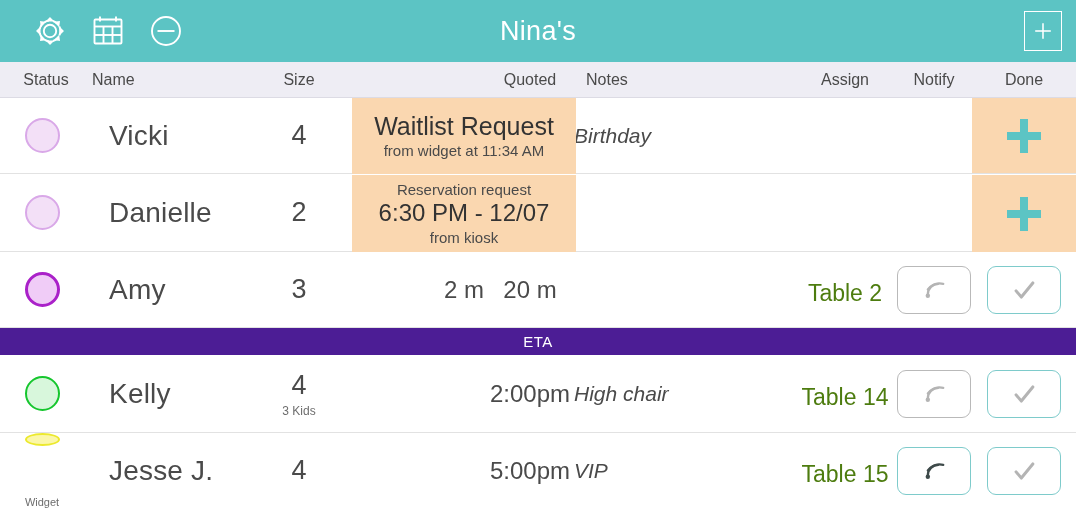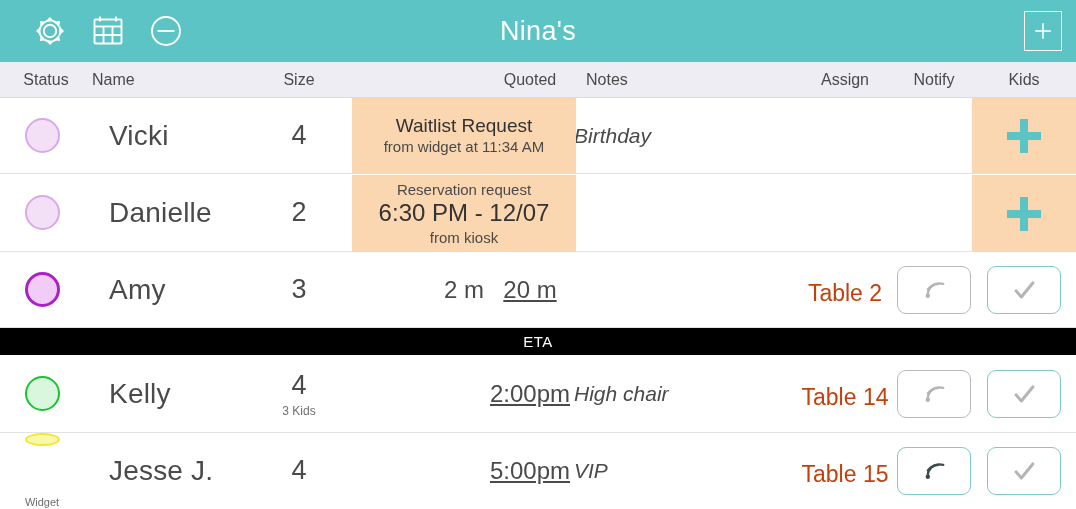--- a/index.html
+++ b/index.html
@@ -154,29 +154,29 @@
   .c-size { left: 244px; width: 110px; align-items: center; }
   .size-txt { font-size: 27px; color: #4a4a4a; }
   .size-sub { font-size: 12px; color: #6d6d6d; margin-top: 3px; }
 
   
   .c-wait { left: 352px; width: 224px; align-items: center; }
   .wait-txt { font-size: 24px; color: #4a4a4a; }
 
   
   .c-quoted { left: 450px; width: 160px; align-items: center; }
-  .quoted-txt { font-size: 24px; color: #4a4a4a; text-decoration: underline; }
+  .quoted-txt { font-size: 24px; color: #4a4a4a; }
 
   
   .c-notes { left: 574px; width: 300px; align-items: flex-start; font-style: italic; }
   .notes-txt { font-size: 21px; color: #4a4a4a; }
 
   
   .c-assign { left: 770px; width: 150px; align-items: center; }
-  .assign-txt { font-size: 23px; color: #c2410c; margin-top: 8px; }
+  .assign-txt { font-size: 23px; color: #4d7c0f; margin-top: 8px; }
 
   
   .c-notify { left: 900px; width: 68px; align-items: center; }
   
   .c-done { left: 985px; width: 78px; align-items: center; }
 
   .sqbtn {
     width: 74px;
     height: 48px;
     border-radius: 9px;
@@ -193,21 +193,21 @@
   
   .peach-block {
     position: absolute;
     background: #fad7b0;
     display: flex;
     flex-direction: column;
     align-items: center;
     justify-content: center;
     box-sizing: border-box;
   }
-  .peach-main { font-size: 19px; color: #333333; line-height: 1.15; }
+  .peach-main { font-size: 25px; color: #333333; line-height: 1.15; }
   .peach-sub  { font-size: 15px; color: #4a4a4a; line-height: 1.3; }
   .peach-mid  { font-size: 24px; color: #333333; line-height: 1.2; }
   .peach-done {
     position: absolute;
     background: #fad7b0;
     display: flex;
     align-items: center;
     justify-content: center;
     cursor: pointer;
   }
@@ -216,21 +216,21 @@
     content: "";
     position: absolute;
     background: #5cc4c4;
   }
   .plus-v:before { left: 13px; top: 0; width: 8px; height: 34px; }
   .plus-v:after  { top: 13px; left: 0; height: 8px; width: 34px; }
 
   
   .eta-bar {
     height: 27px;
-    background: #000000;
+    background: #4c1d95;
     color: #ffffff;
     font-size: 15px;
     display: flex;
     align-items: center;
     justify-content: center;
     letter-spacing: 0.5px;
   }
 </style>
 </head>
 <body>
@@ -294,21 +294,21 @@
     <div class="ch" style="left:10px;width:72px;text-align:center;">Status</div>
     <div class="ch" style="left:92px;">Name</div>
     <div class="ch" style="left:244px;width:110px;text-align:center;">Size</div>
     <div class="ch ch-waiting" style="left:352px;width:110px;text-align:left;padding-left:7px;box-sizing:border-box;margin-top:40px;">
       <span>Waiting</span><span class="sort-caret"></span>
     </div>
     <div class="ch" style="left:460px;width:140px;text-align:center;">Quoted</div>
     <div class="ch" style="left:586px;">Notes</div>
     <div class="ch" style="left:770px;width:150px;text-align:center;">Assign</div>
     <div class="ch" style="left:900px;width:68px;text-align:center;">Notify</div>
-    <div class="ch" style="left:985px;width:78px;text-align:center;">Kids</div>
+    <div class="ch" style="left:985px;width:78px;text-align:center;">Done</div>
   </div>
 
   <div class="rows">
 
     <div class="row" style="height:76px;">
       <div class="cell c-status">
         <span class="dot" style="background:#f3e0f7;border:2.5px solid #d9a8e8;"></span>
       </div>
       <div class="cell c-name">
         <span class="name-txt">Vicki</span>

